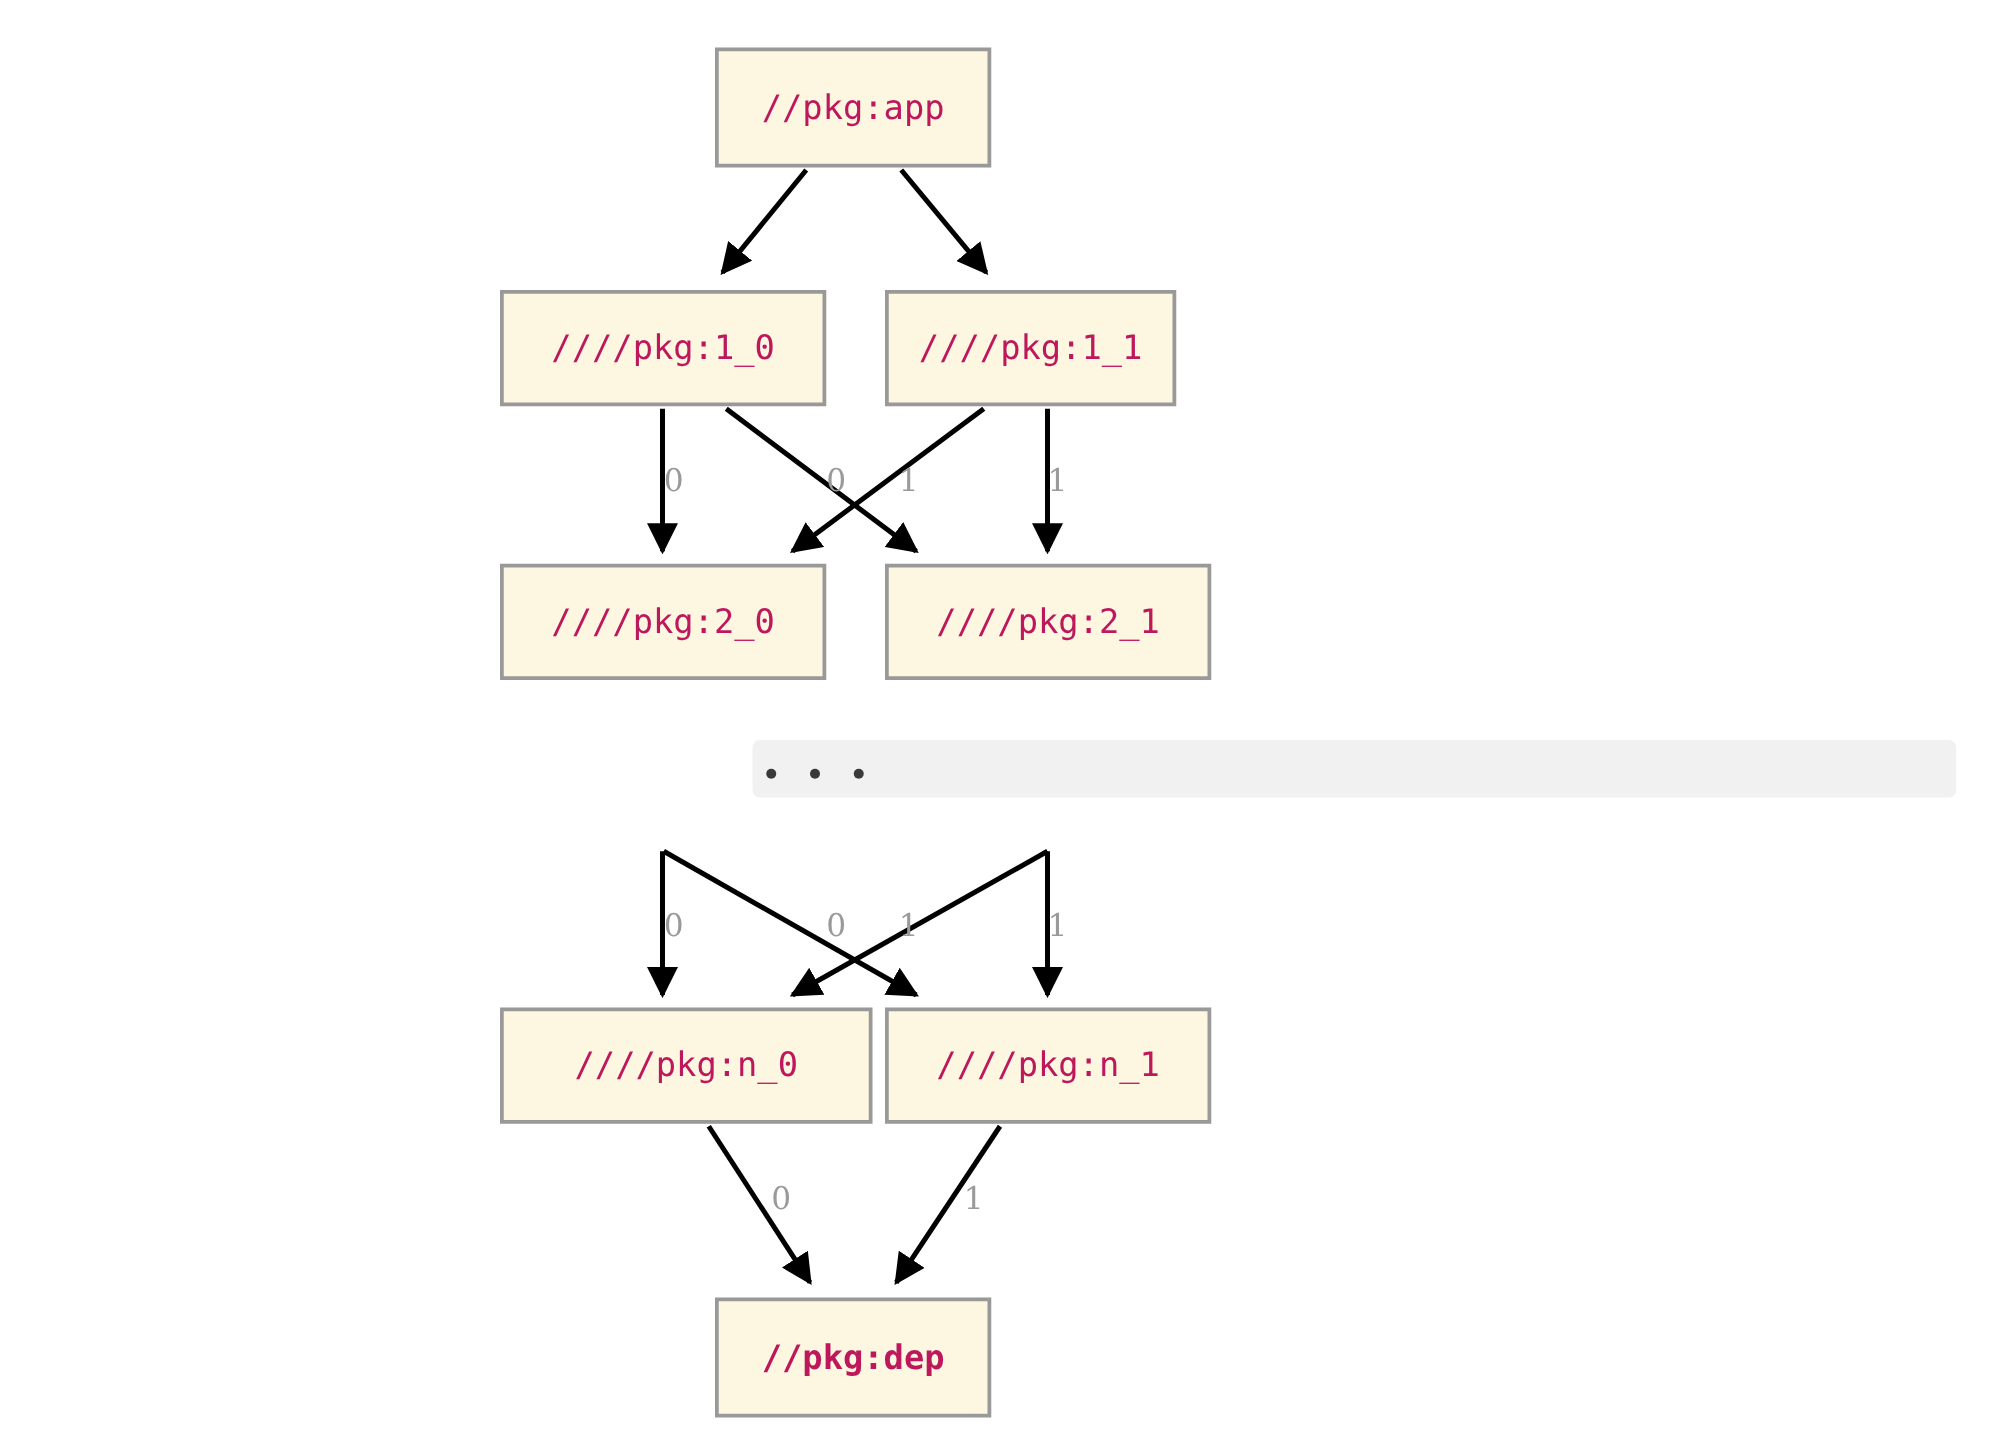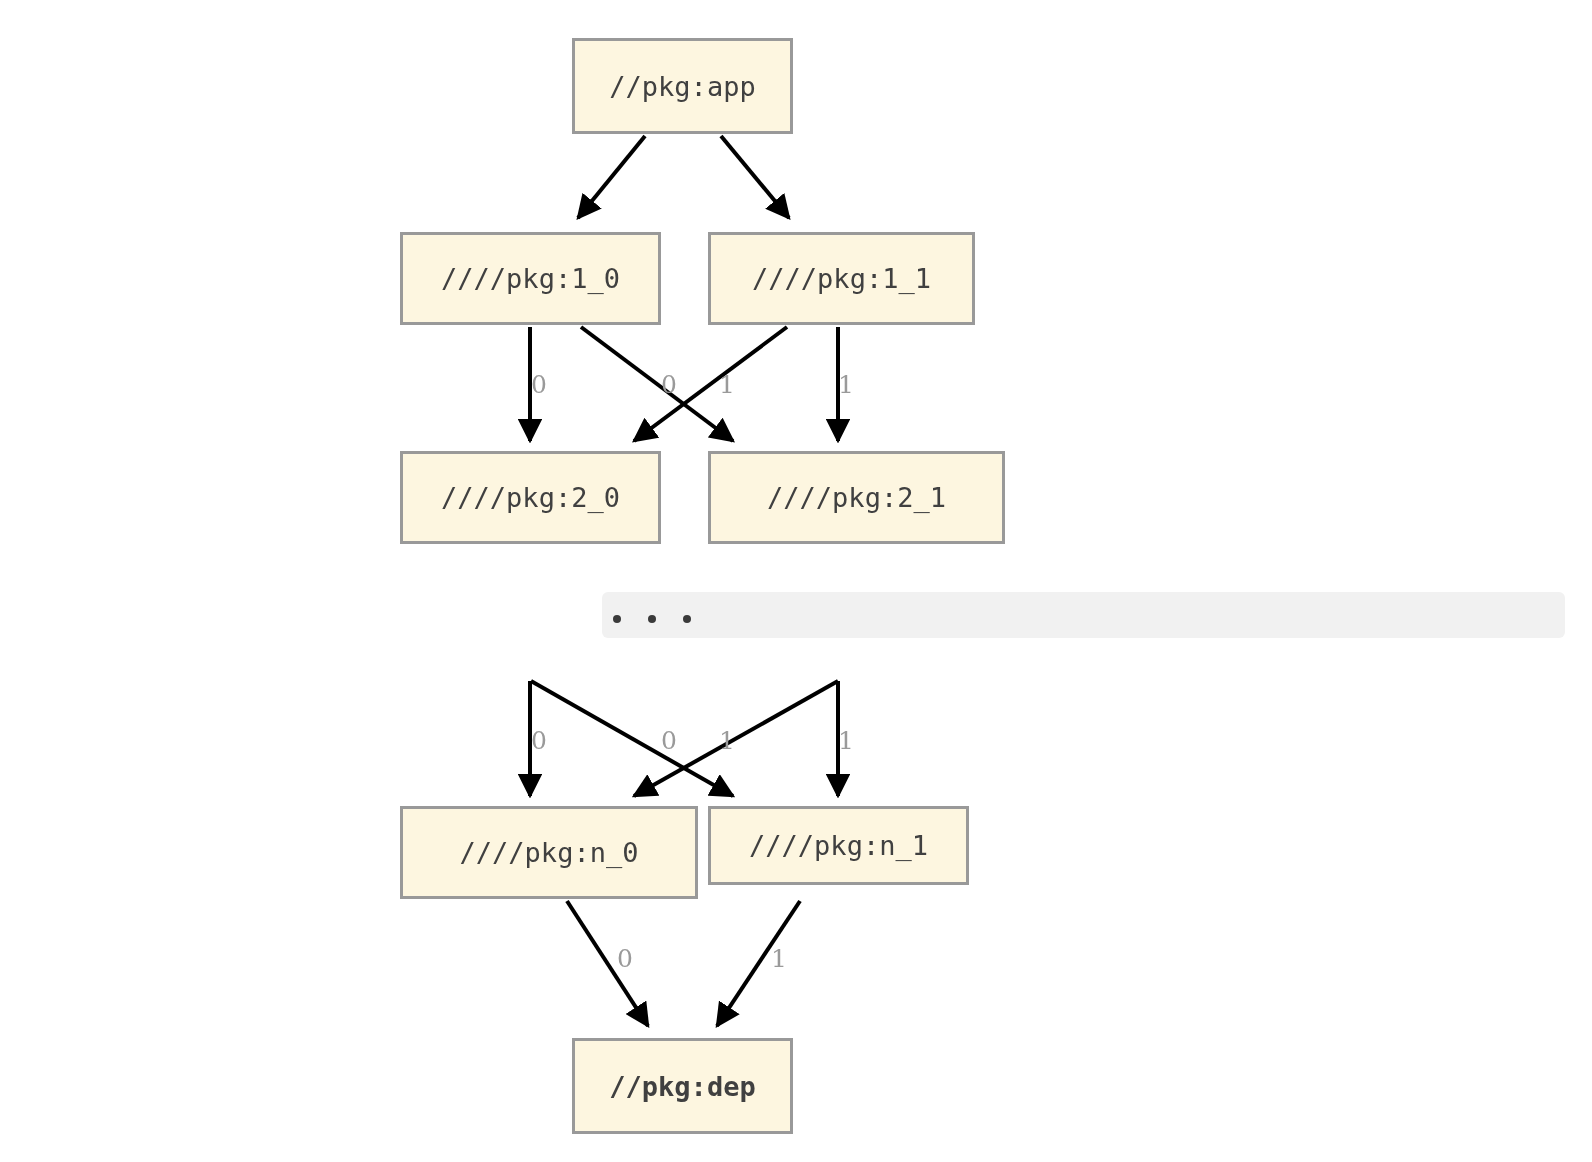--- a/index.html
+++ b/index.html
@@ -31,21 +31,21 @@
     box-sizing: border-box;
     background: #fdf6e0;
     border: 3px solid #999999;
     display: flex;
     align-items: center;
     justify-content: center;
   }
   .node-label {
     font-family: "DejaVu Sans Mono", monospace;
     font-size: 27px;
-    color: #404040;
+    color: #be185d;
     letter-spacing: 0px;
     white-space: nowrap;
   }
   .ellipsis-band {
     position: absolute;
     background: #f1f1f1;
     border-radius: 6px;
     box-sizing: border-box;
   }
   .ellipsis-dots {
@@ -106,37 +106,37 @@
   </svg>
 
   <div class="node-box" style="left:572px; top:38px; width:221px; height:96px;">
     <span class="node-label">//pkg:app</span>
   </div>
 
   <div class="node-box" style="left:400px; top:232px; width:261px; height:93px;">
     <span class="node-label">////pkg:1_0</span>
   </div>
 
-  <div class="node-box" style="left:708px; top:232px; width:267px; height:93px;">
+  <div class="node-box" style="left:708px; top:232px; width:233px; height:93px;">
     <span class="node-label">////pkg:1_1</span>
   </div>
 
   <div class="node-box" style="left:400px; top:451px; width:261px; height:93px;">
     <span class="node-label">////pkg:2_0</span>
   </div>
 
-  <div class="node-box" style="left:708px; top:451px; width:297px; height:93px;">
+  <div class="node-box" style="left:708px; top:451px; width:261px; height:93px;">
     <span class="node-label">////pkg:2_1</span>
   </div>
 
   <div class="node-box" style="left:400px; top:806px; width:298px; height:93px;">
     <span class="node-label">////pkg:n_0</span>
   </div>
 
-  <div class="node-box" style="left:708px; top:806px; width:261px; height:79px;">
+  <div class="node-box" style="left:708px; top:806px; width:261px; height:93px;">
     <span class="node-label">////pkg:n_1</span>
   </div>
 
   <div class="node-box" style="left:572px; top:1038px; width:221px; height:96px;font-weight:bold;">
     <span class="node-label">//pkg:dep</span>
   </div>
 
   <span class="edge-label" style="left:531px; top:370px;">0</span>
   <span class="edge-label" style="left:661px; top:370px;">0</span>
   <span class="edge-label" style="left:719px; top:370px;">1</span>

